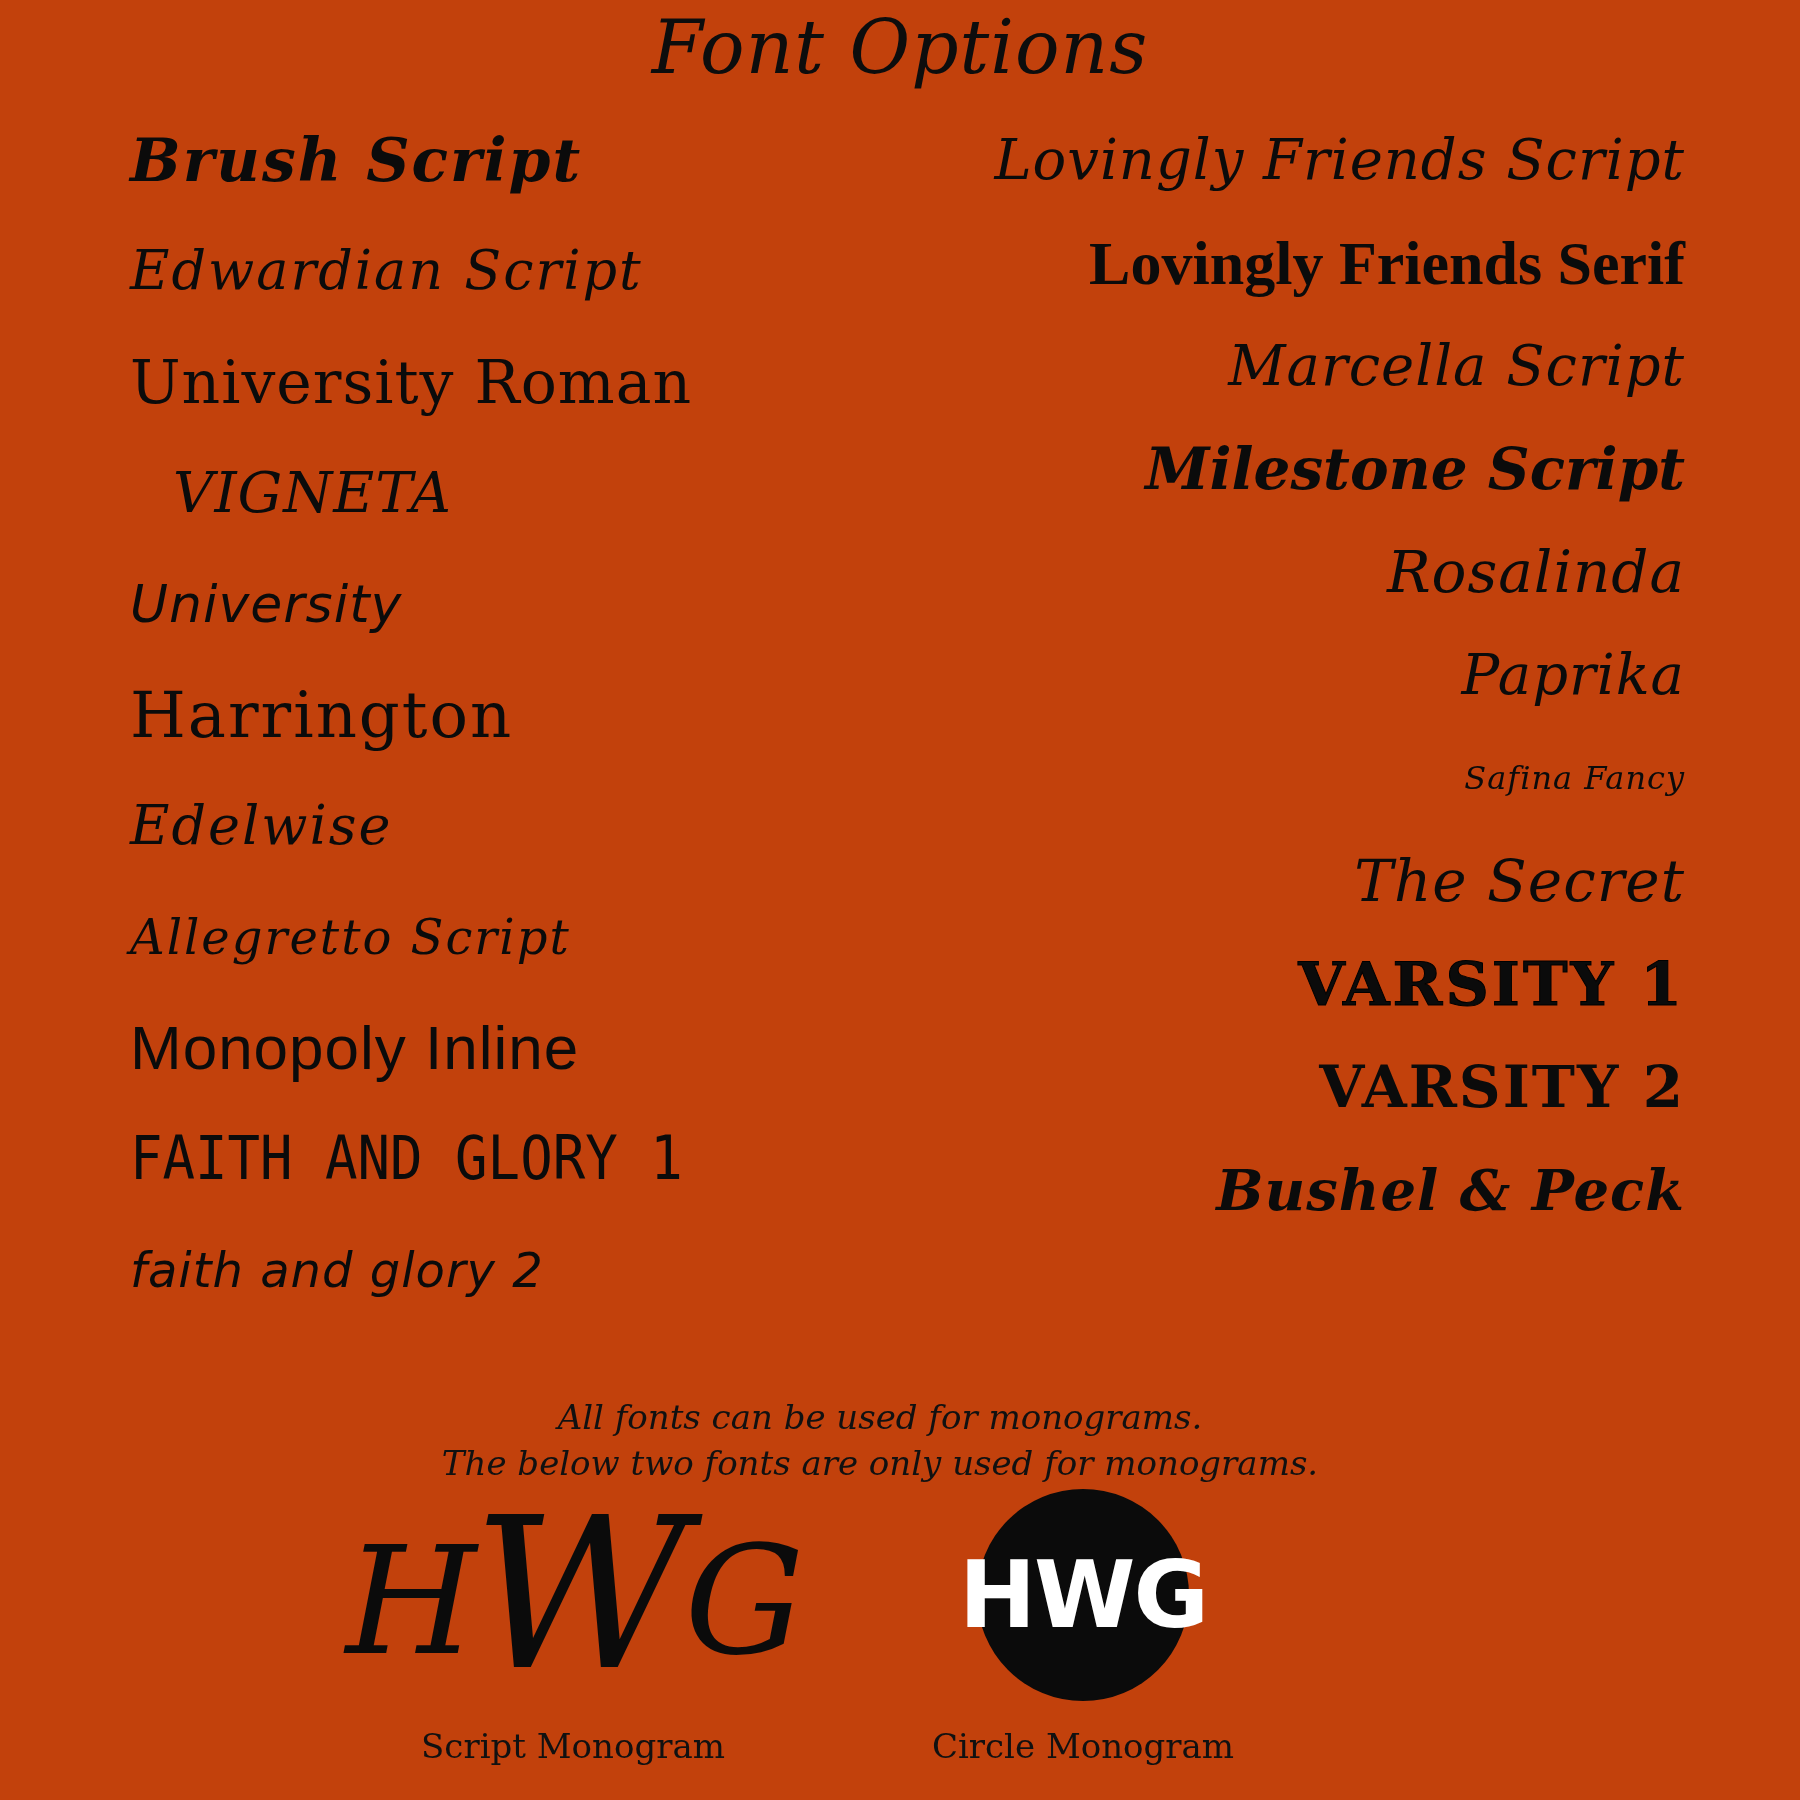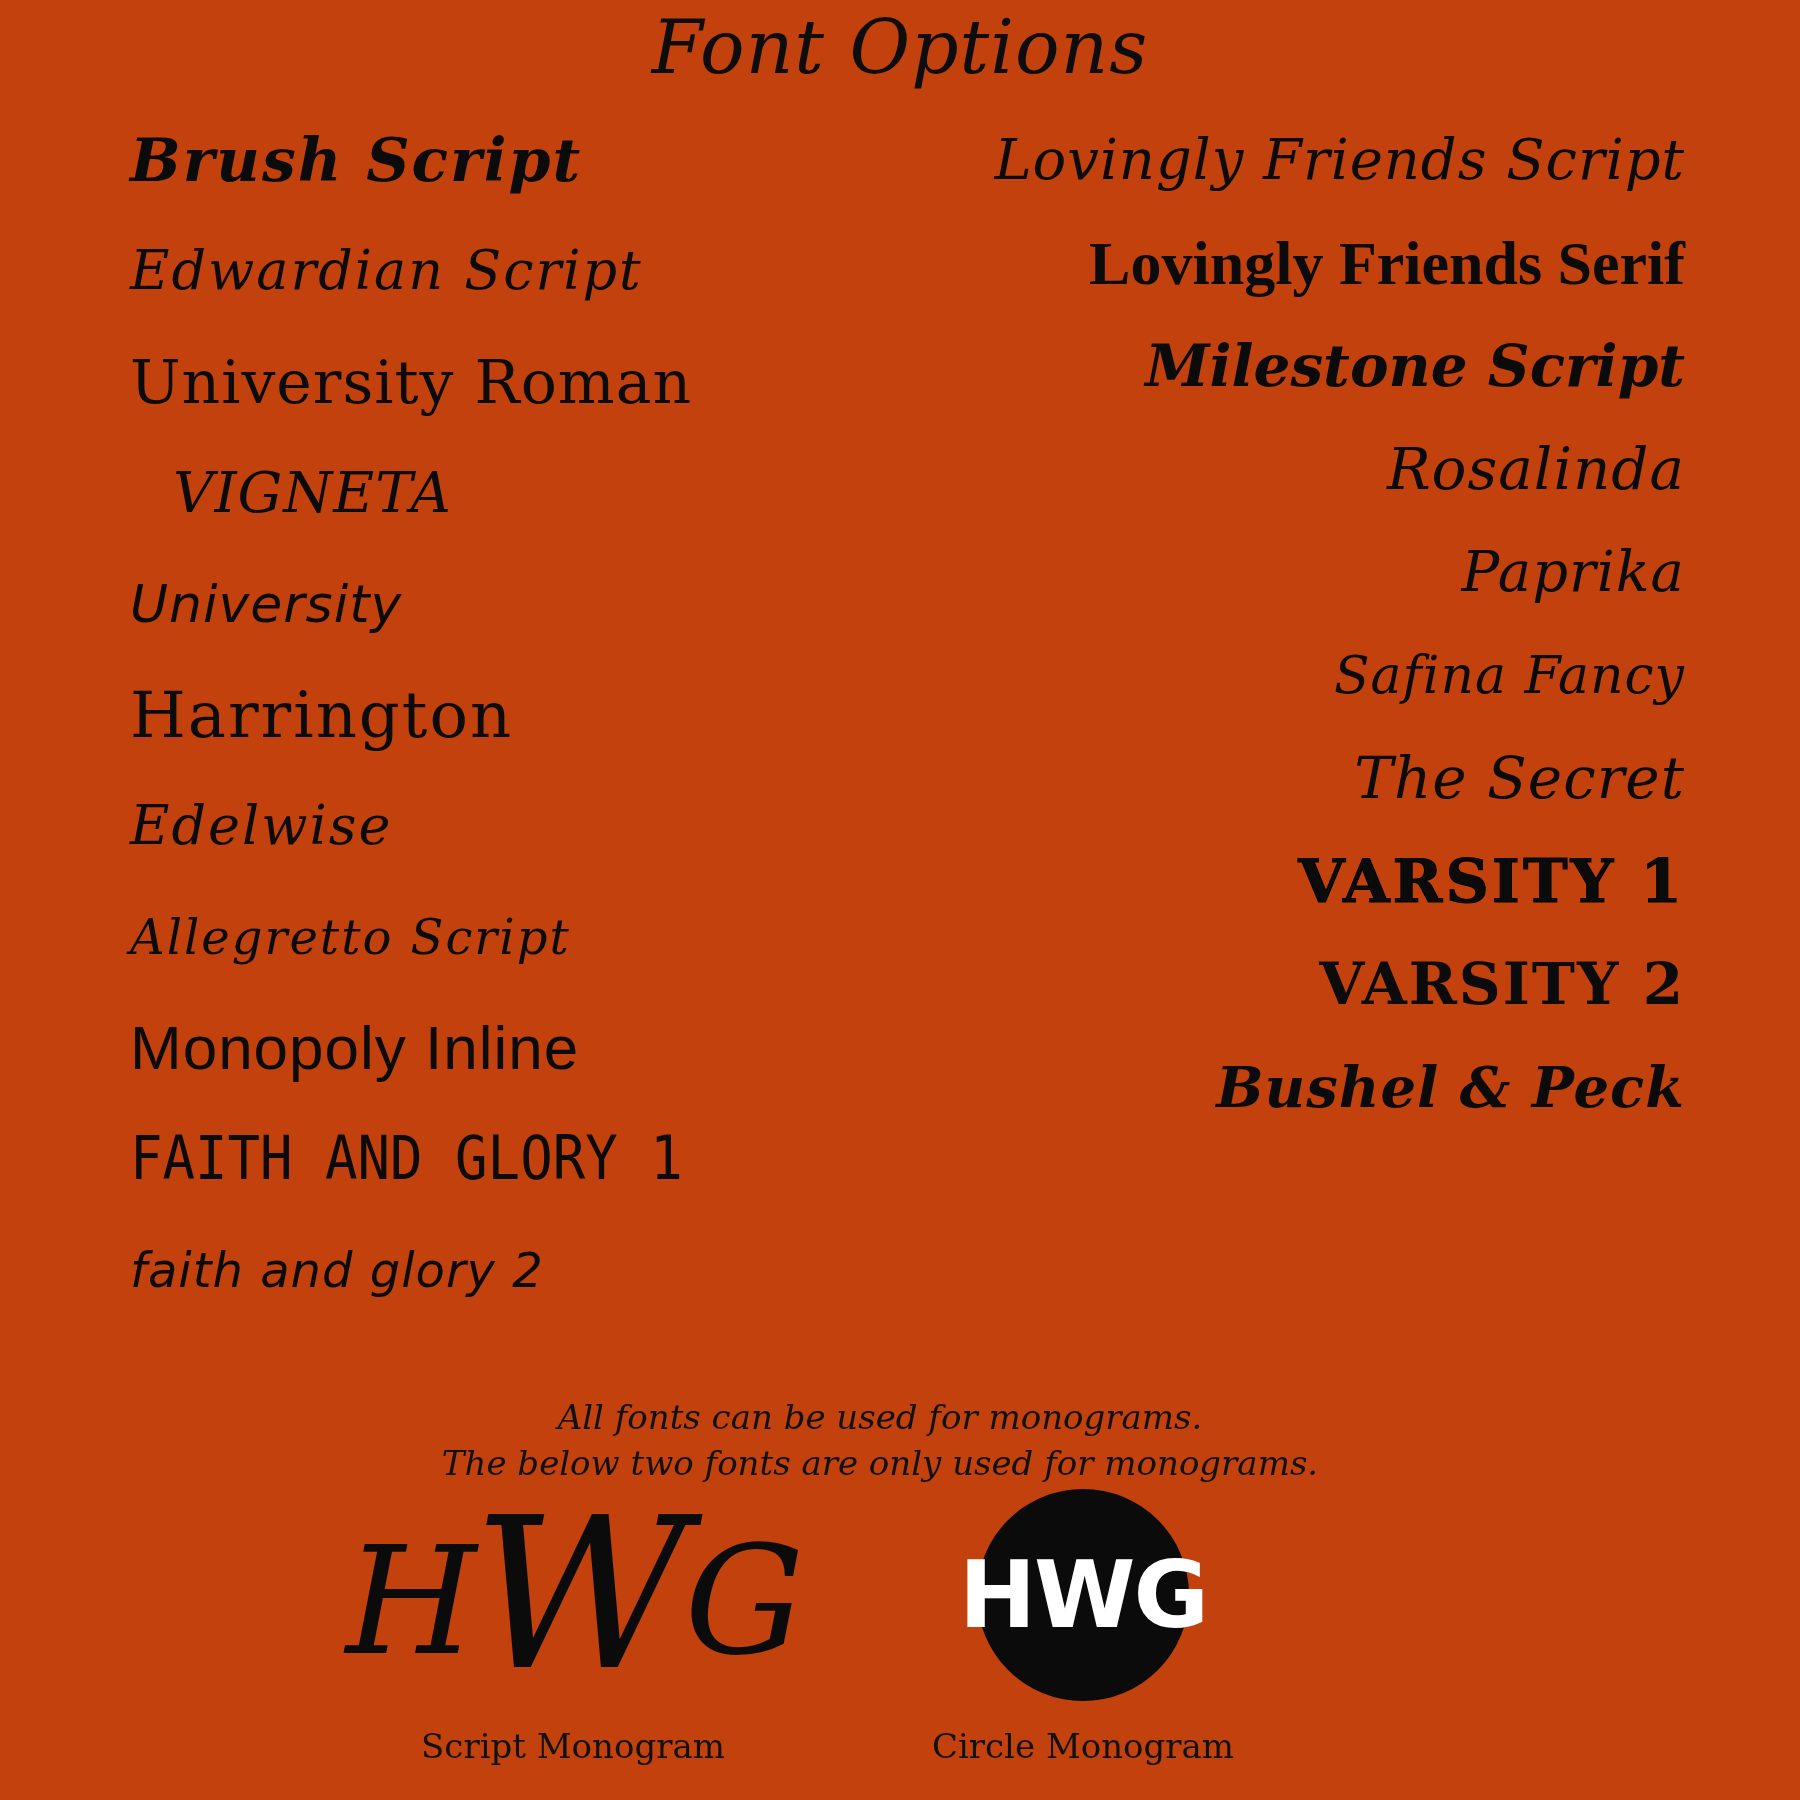--- a/index.html
+++ b/index.html
@@ -178,21 +178,21 @@
   }
   .f-paprika {
     font-family: "DejaVu Serif", serif;
     font-style: italic;
     font-size: 56px;
     letter-spacing: 1px;
   }
   .f-safina {
     font-family: "DejaVu Serif", serif;
     font-style: italic;
-    font-size: 52px;
+    font-size: 32px;
     letter-spacing: 1px;
   }
   .f-secret {
     font-family: "DejaVu Serif", serif;
     font-style: italic;
     font-size: 58px;
     letter-spacing: 1px;
   }
   .f-varsity1 {
     font-family: "DejaVu Serif", serif;
@@ -306,20 +306,21 @@
       <span class="sample f-edelwise">Edelwise</span>
       <span class="sample f-allegretto">Allegretto Script</span>
       <span class="sample f-monopoly">Monopoly Inline</span>
       <span class="sample f-faith1">FAITH AND GLORY 1</span>
       <span class="sample f-faith2">faith and glory 2</span>
     </div>
 
     <div class="col col-right">
       <span class="sample f-lovingly-script">Lovingly Friends Script</span>
       <span class="sample f-lovingly-serif">Lovingly Friends Serif</span>
+      <span class="sample f-marcella">Marcella Script</span>
       <span class="sample f-milestone">Milestone Script</span>
       <span class="sample f-rosalinda">Rosalinda</span>
       <span class="sample f-paprika">Paprika</span>
       <span class="sample f-safina">Safina Fancy</span>
       <span class="sample f-secret">The Secret</span>
       <span class="sample f-varsity1">VARSITY 1</span>
       <span class="sample f-varsity2">VARSITY 2</span>
       <span class="sample f-bushel">Bushel &amp; Peck</span>
     </div>
 

